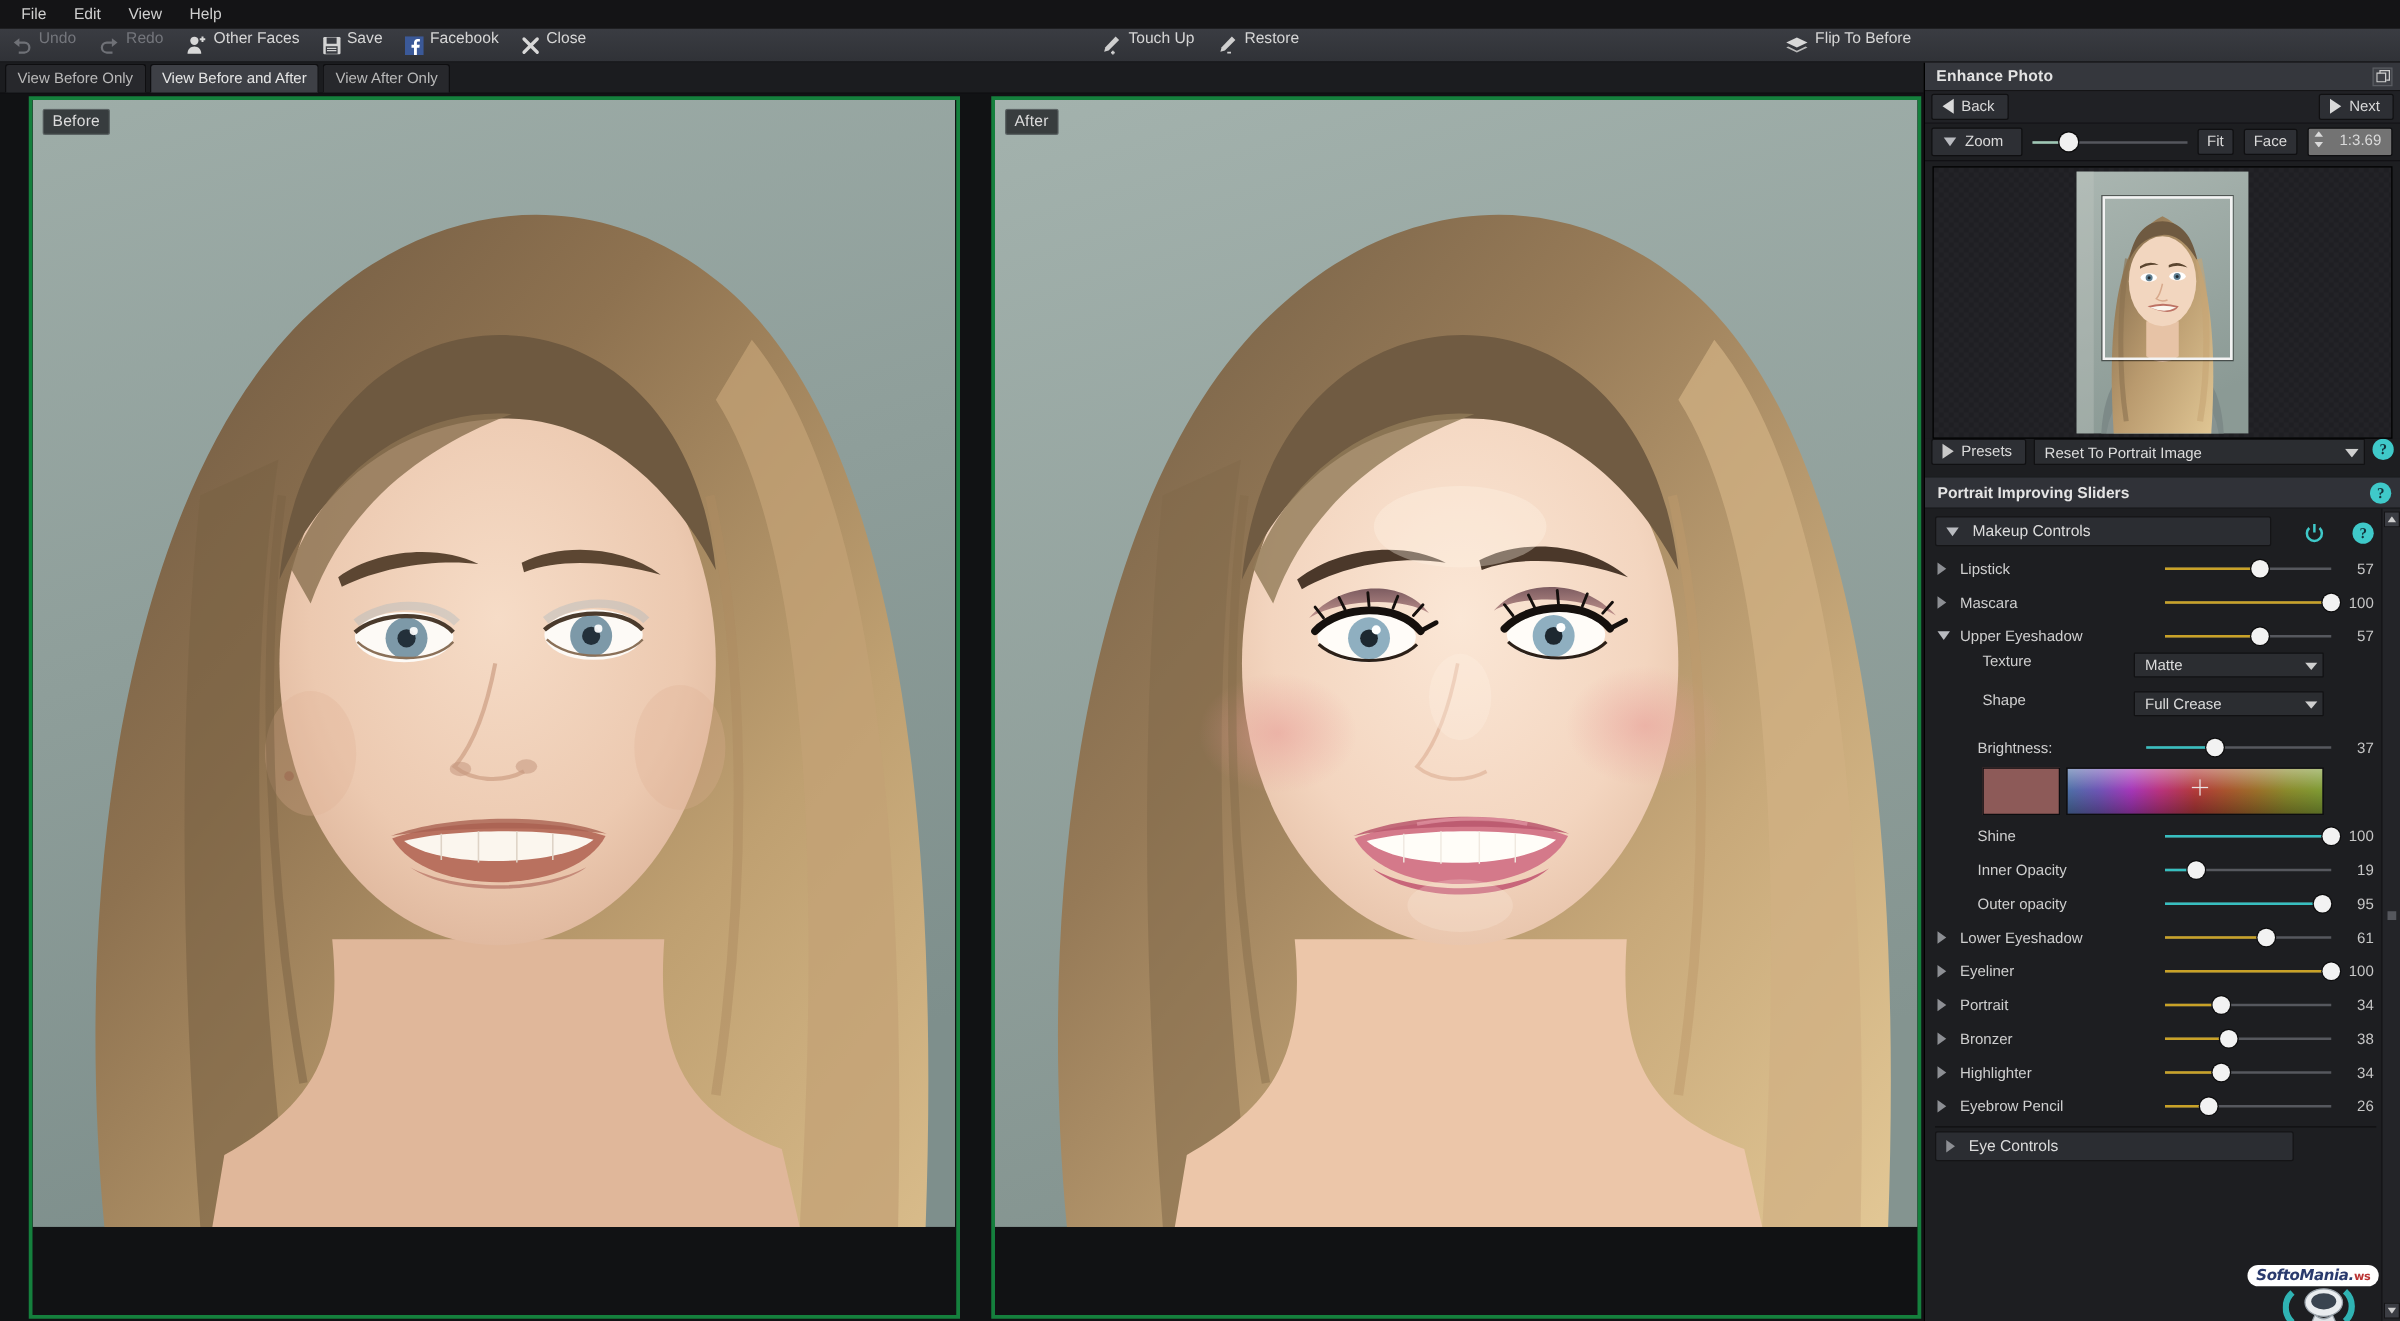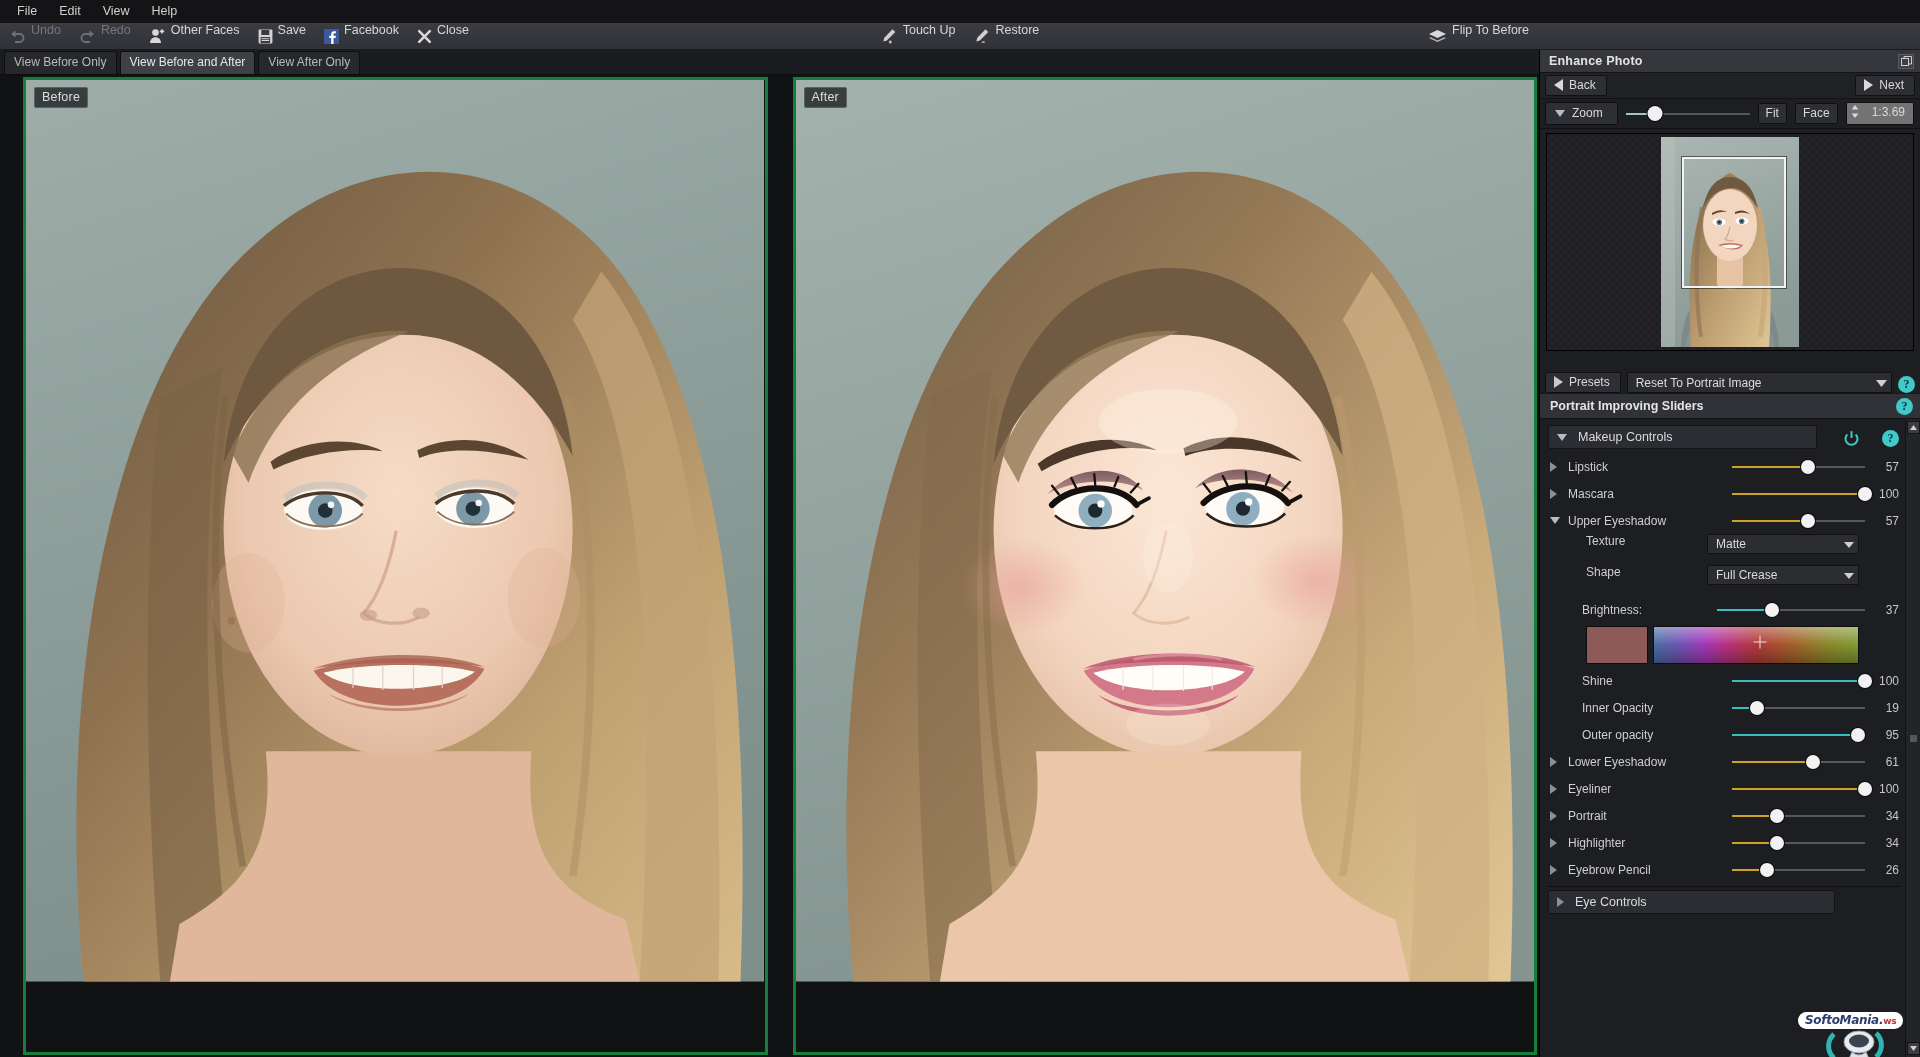--- a/index.html
+++ b/index.html
@@ -139,22 +139,22 @@
     position: relative; overflow: hidden;
     display: flex; align-items: center; justify-content: center;
   }
   .nav-thumb { position: relative; width: 138px; height: 210px; overflow: hidden; }
   .nav-rect {
     position: absolute; left: 21px; top: 20px; width: 104px; height: 131px;
     border: 2px solid #f3f3f3; box-shadow: 0 0 0 1px rgba(0,0,0,.5);
   }
 
   .presets-row {
-    flex: 0 0 30px; display: flex; align-items: flex-end; gap: 6px;
-    padding: 0 5px; background: #1d1e21; margin-top: 12px;
+    flex: 0 0 30px; display: flex; align-items: flex-start; gap: 6px;
+    padding: 0 5px; background: #1d1e21; margin-top: 0;
   }
   .select {
     flex: 1 1 auto; height: 21px; background: #2b2d31; border: 1px solid #111113;
     display: flex; align-items: center; padding: 0 4px 0 8px;
     font-size: 12px; color: #dcdcdc; border-radius: 1px;
   }
   .select .caret { margin-left: auto; }
   .help {
     width: 17px; height: 17px; border-radius: 50%; background: #3fc9c9; color: #12323a;
     display: flex; align-items: center; justify-content: center;
@@ -806,20 +806,32 @@
               </span>
             <span class="lbl">Portrait</span>
             <span class="strack">
               <span class="rail"></span>
                 <span class="fill" style="width: 34%; background: rgb(201, 162, 39);"></span>
                 <span class="knob" style="left: 34%;"></span>
             </span>
             <span class="sval">34</span>
           </div>
 
+          <div class="srow">
+            <span class="tri">
+                <span class="tri-r"></span>
+              </span>
+            <span class="lbl">Bronzer</span>
+            <span class="strack">
+              <span class="rail"></span>
+                <span class="fill" style="width: 38%; background: rgb(201, 162, 39);"></span>
+                <span class="knob" style="left: 38%;"></span>
+            </span>
+            <span class="sval">38</span>
+          </div>
 
           <div class="srow">
             <span class="tri">
                 <span class="tri-r"></span>
               </span>
             <span class="lbl">Highlighter</span>
             <span class="strack">
               <span class="rail"></span>
                 <span class="fill" style="width: 34%; background: rgb(201, 162, 39);"></span>
                 <span class="knob" style="left: 34%;"></span>

